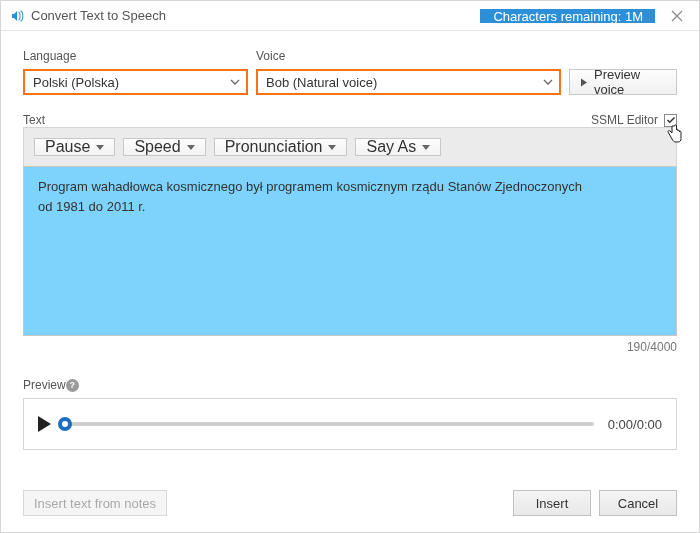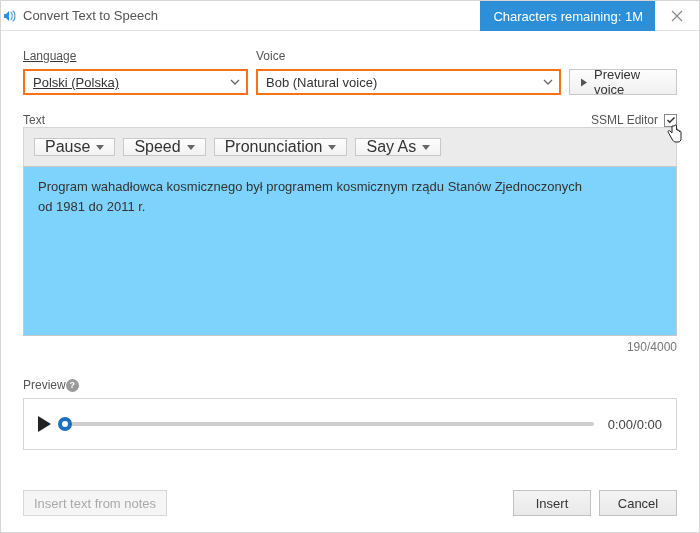--- a/index.html
+++ b/index.html
@@ -17,38 +17,39 @@
     display: flex;
     flex-direction: column;
     position: relative;
   }
   
   .titlebar {
     height: 30px;
     border-bottom: 1px solid #e3e3e3;
     display: flex;
     align-items: center;
+    padding-left: 8px;
     position: relative;
   }
   .titlebar-icon {
     width: 16px; height: 16px;
     margin-right: 6px;
     display: flex;
     align-items: center;
     justify-content: center;
   }
   .titlebar-title {
     color: #555;
     font-size: 13px;
   }
   .char-badge {
     position: absolute;
     right: 44px;
-    top: 0;
-    height: 30px;
+    top: 8px;
+    height: 14px;
     background: #2e8fd9;
     color: #fff;
     padding: 0 12px;
     display: flex;
     align-items: center;
     font-size: 13px;
     border-left: 1px solid #2e8fd9;
   }
   .close-btn {
     position: absolute;
@@ -65,21 +66,21 @@
     padding: 18px 22px 0 22px;
     flex: 1;
     display: flex;
     flex-direction: column;
   }
   .row {
     display: flex;
     gap: 8px;
     align-items: flex-end;
   }
-  .col-language { flex: 0 0 225px; display:flex; flex-direction:column;text-decoration:underline; }
+  .col-language { flex: 0 0 225px; display:flex; flex-direction:column; }
   .col-voice { flex: 1; display:flex; flex-direction:column; }
   .col-preview { flex: 0 0 108px; }
   .field-label {
     font-size: 12px;
     color: #555;
     margin-bottom: 6px;
   }
   .select {
     height: 26px;
     border: 2px solid #f97316;

